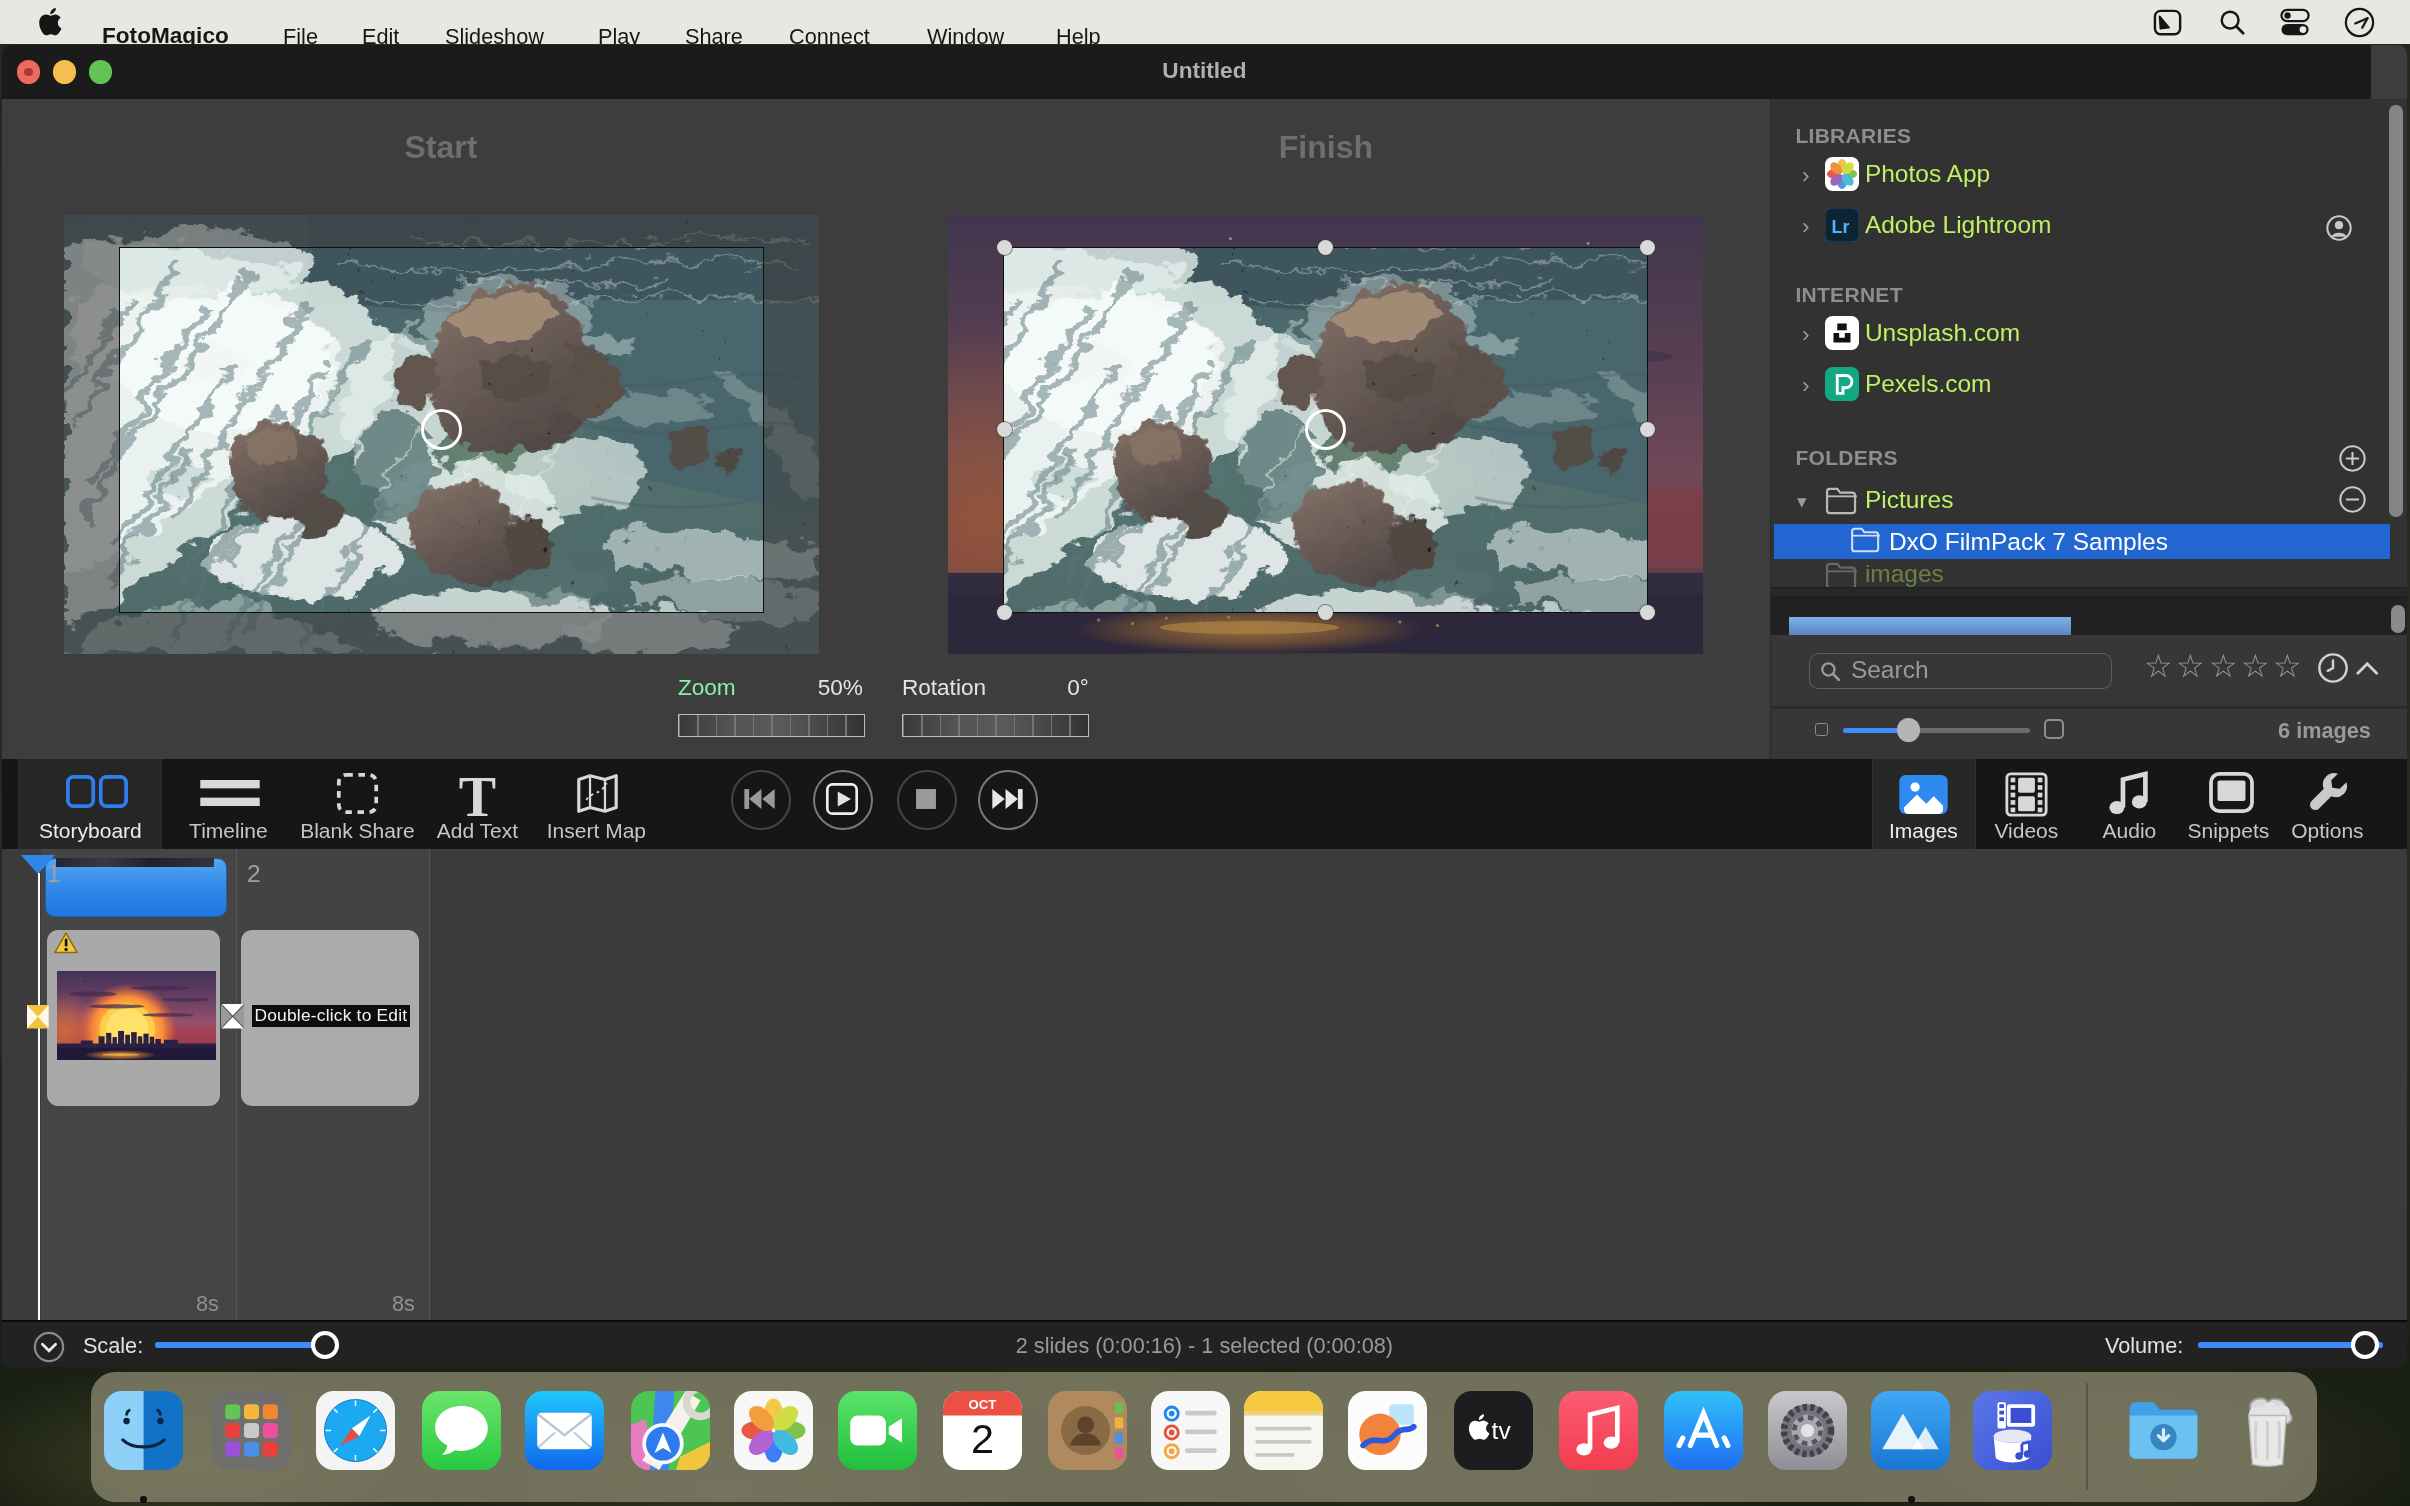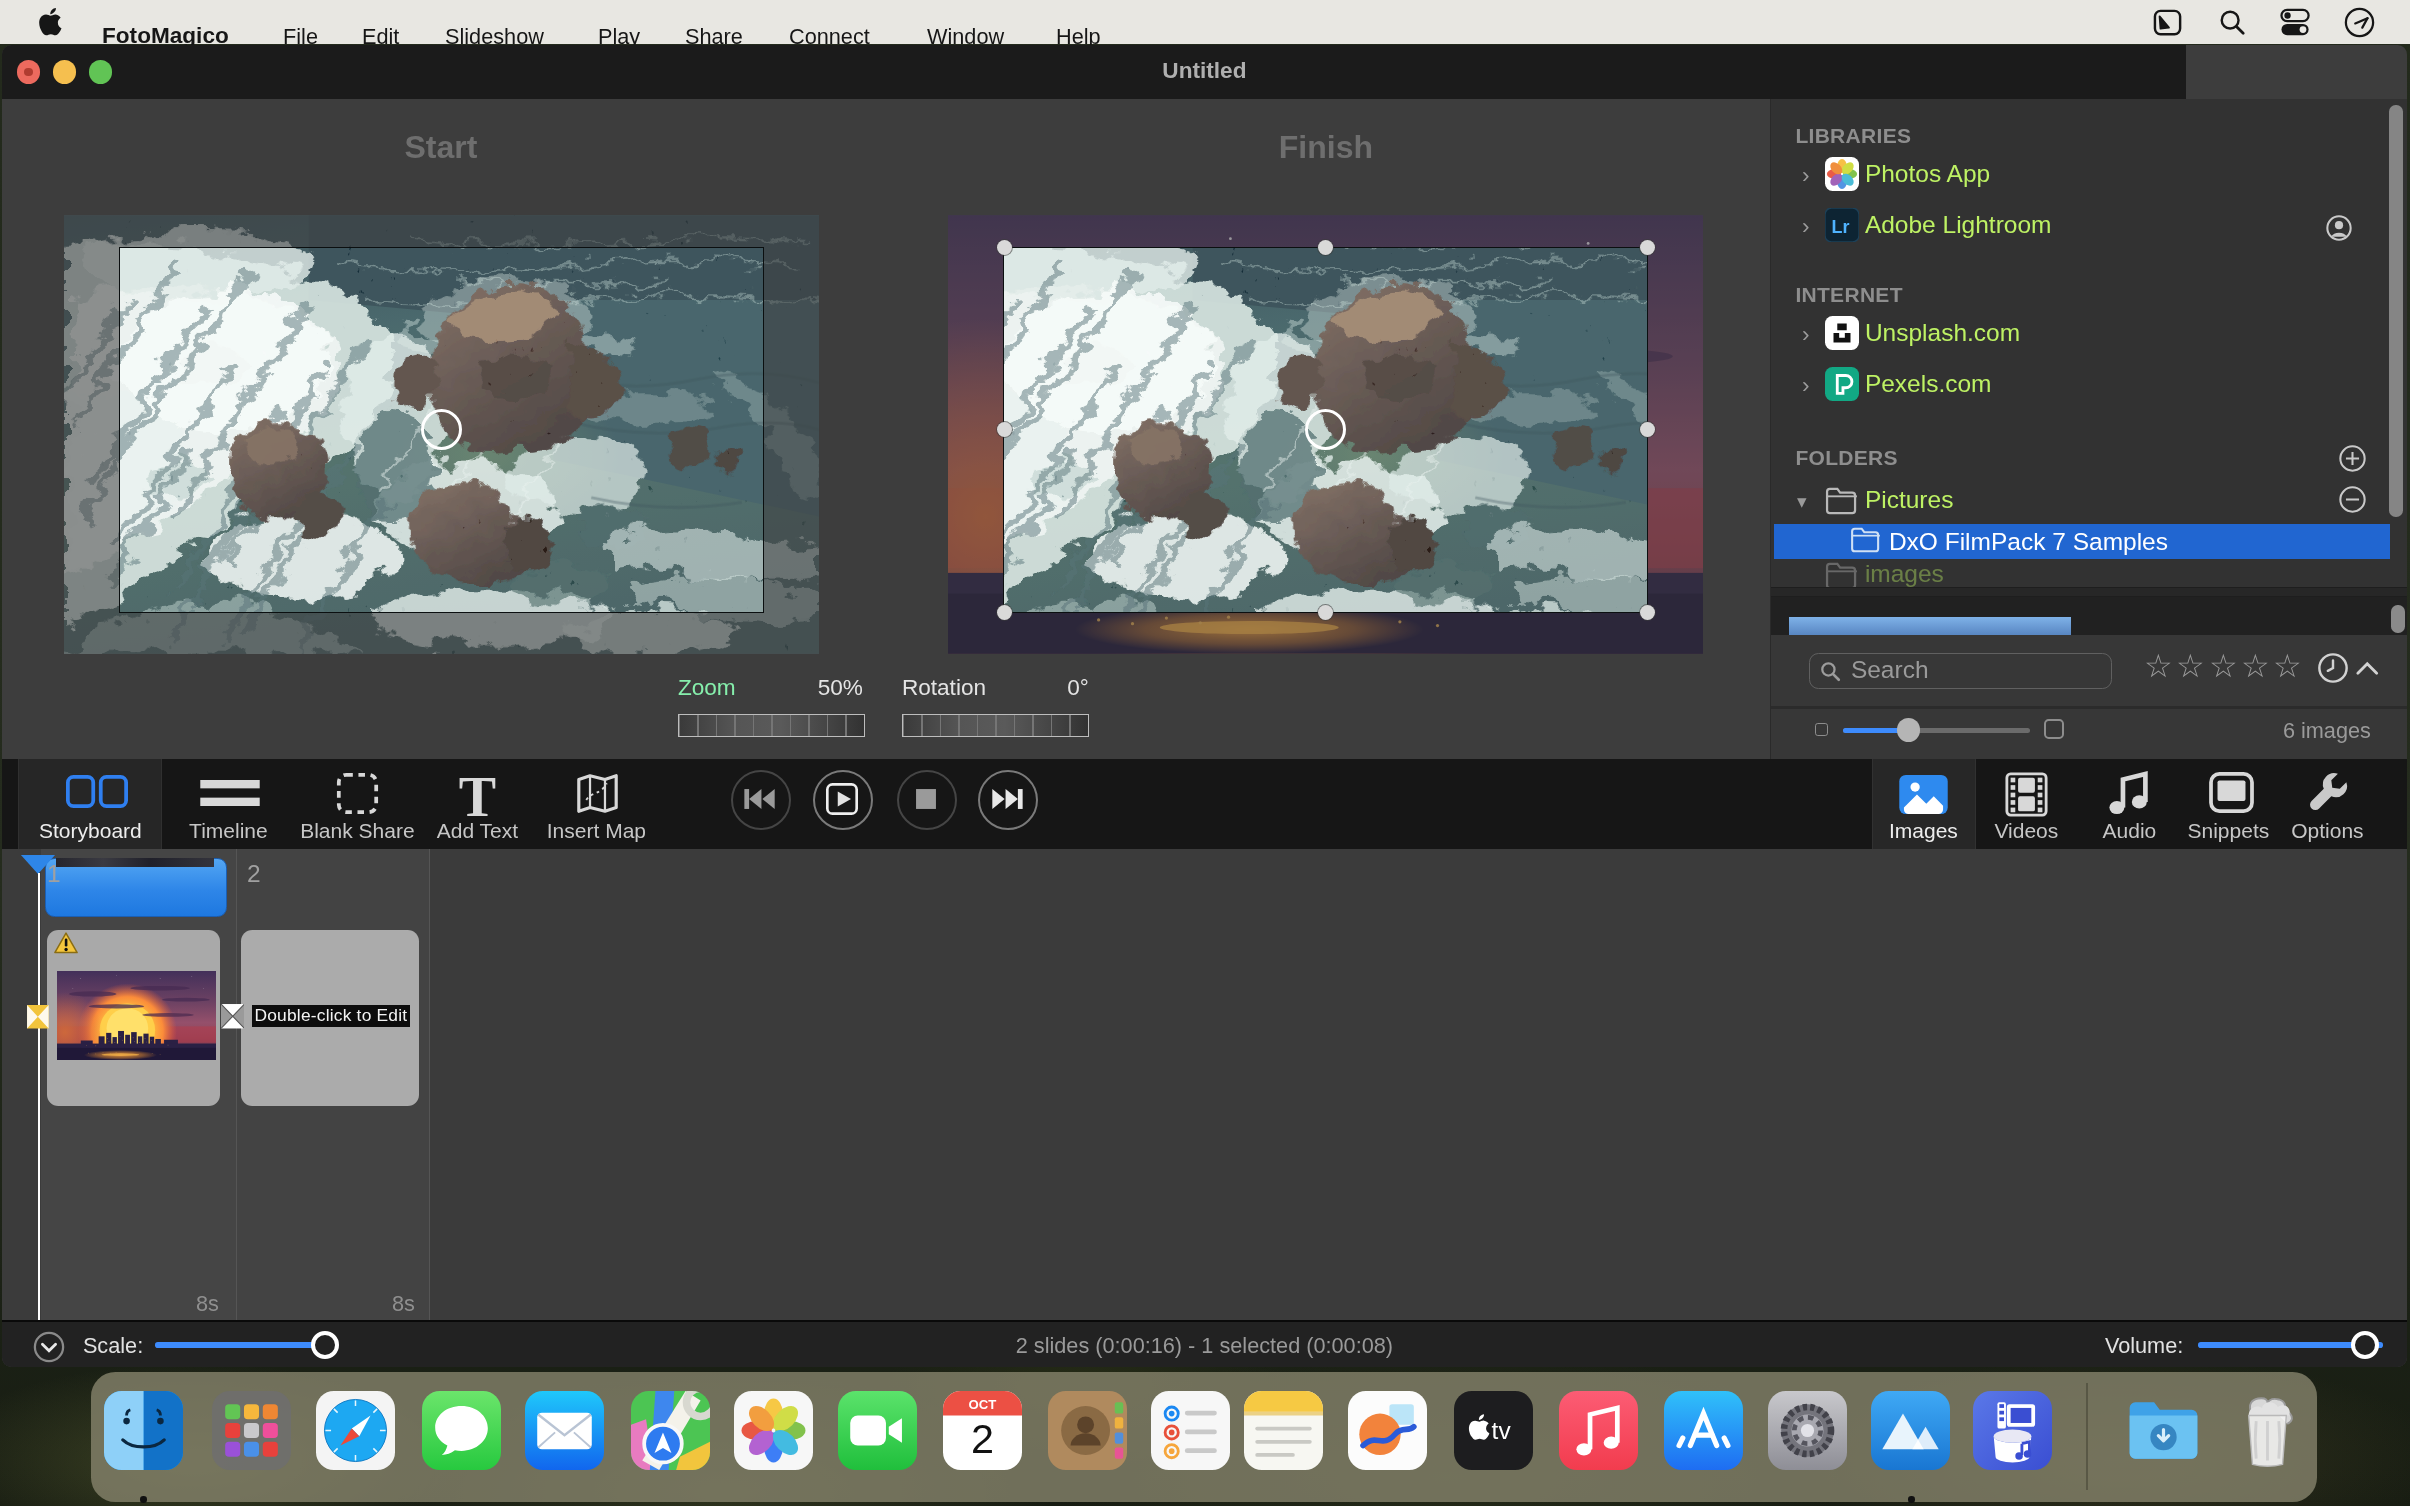--- a/index.html
+++ b/index.html
@@ -14,21 +14,21 @@
    radial-gradient(ellipse 471px 151px at 88% 97%, rgba(96,88,48,0.35), rgba(0,0,0,0) 70%),
    radial-gradient(ellipse 282px 113px at 45% 92%, rgba(40,46,22,0.8), rgba(0,0,0,0) 70%),
    linear-gradient(180deg,#232a1c 0%,#252c1e 60%,#1c2216 85%,#171c12 100%); }
 
 #menubar { left:0; top:0; width:2411px; height:44px; background:#E8E7E2; color:#161616;
   font-size:21.7px; }
 #menubar .mi { position:absolute; top:8.5px;margin-top:15px; }
 
 #window { left:1.9px; top:45px; width:2405px; height:1322px; background:#3D3D3D;
   border-radius:9.4px; overflow:hidden; }
-#titlebar { left:0; top:0; width:2184px; height:54px; background:#1B1B1B; }
+#titlebar { left:0; top:0; width:2369px; height:54px; background:#1B1B1B; }
 .tl { position:absolute; top:15px; width:23.5px; height:23.5px; border-radius:50%; }
 #wtitle { width:2405px; text-align:center; top:13px; color:#AFAFAF; font-weight:bold; font-size:22.6px; }
 #mainarea { left:0; top:54px; width:1768px; height:660px; background:#3D3D3D; overflow:hidden; }
 #sidebar { left:1768px; top:54px; width:637px; height:755px; background:#323232; border-left:1.9px solid #2a2a2a; overflow:hidden;}
 #toolbar { left:0; top:714px; width:2405px; height:90px; background:#161616; }
 #storyboard { left:0; top:804px; width:2405px; height:471px; background:#3B3B3B; overflow:hidden; }
 #bottombar { left:0; top:1275px; width:2405px; height:47px; background:#222222; border-top:2.4px solid #0a0a0a; }
 
 #dock { left:91px; top:1372px; width:2226px; height:130px; border-radius:24.5px;
   background:rgba(132,129,106,0.82); }
@@ -247,21 +247,21 @@
           <path d="M3 14 L13 4 L23 14" fill="none" stroke="#d2d2d2" stroke-width="3" stroke-linecap="round"></path>
         </svg>
     </div>
     <div class="abs" style="left:0;top:607px;width:637px;height:2.8px;background:#2b2b2b;"></div>
     <div class="abs" style="left:0;top:610px;width:637px;height:50px;background:#373737;">
       <div class="abs" style="left:44px;top:14px;width:13px;height:13px;border:1.9px solid #8d8d8d;border-radius:2.8px;"></div>
       <div class="abs" style="left:72px;top:19px;width:187px;height:4.7px;background:#6b6b6b;border-radius:2.8px;"></div>
       <div class="abs" style="left:72px;top:19px;width:66px;height:4.7px;background:#3D8BFD;border-radius:2.8px;"></div>
       <div class="abs" style="left:126px;top:9.4px;width:23.5px;height:23.5px;background:#b5b5b5;border-radius:50%;"></div>
       <div class="abs" style="left:273px;top:10.4px;width:20px;height:20px;border:2.4px solid #8d8d8d;border-radius:4.7px;"></div>
-      <div class="abs" style="left:412px;top:9.4px;width:188px;text-align:right;color:#9a9a9a;font-size:21.7px;">6 images</div>
+      <div class="abs" style="left:412px;top:9.4px;width:188px;text-align:right;color:#9a9a9a;font-size:21.7px;font-weight:bold;">6 images</div>
     </div>
   </div>
   <div id="toolbar" class="abs">
     <div class="abs" style="left:16px;top:0;width:144px;height:90px;background:#262626;border-left:0.9px solid #303030;border-right:0.9px solid #303030;"></div>
     <svg class="abs" style="left:64px;top:16px" width="62" height="34" viewBox="0 0 66 36">
       <rect x="2" y="2" width="27" height="31" rx="6" fill="none" stroke="#2F7FF0" stroke-width="4"></rect>
       <rect x="37" y="2" width="27" height="31" rx="6" fill="none" stroke="#2F7FF0" stroke-width="4"></rect>
     </svg>
     <div class="tbl" style="left:17px;width:143px;color:#EDEDED;">Storyboard</div>
 

